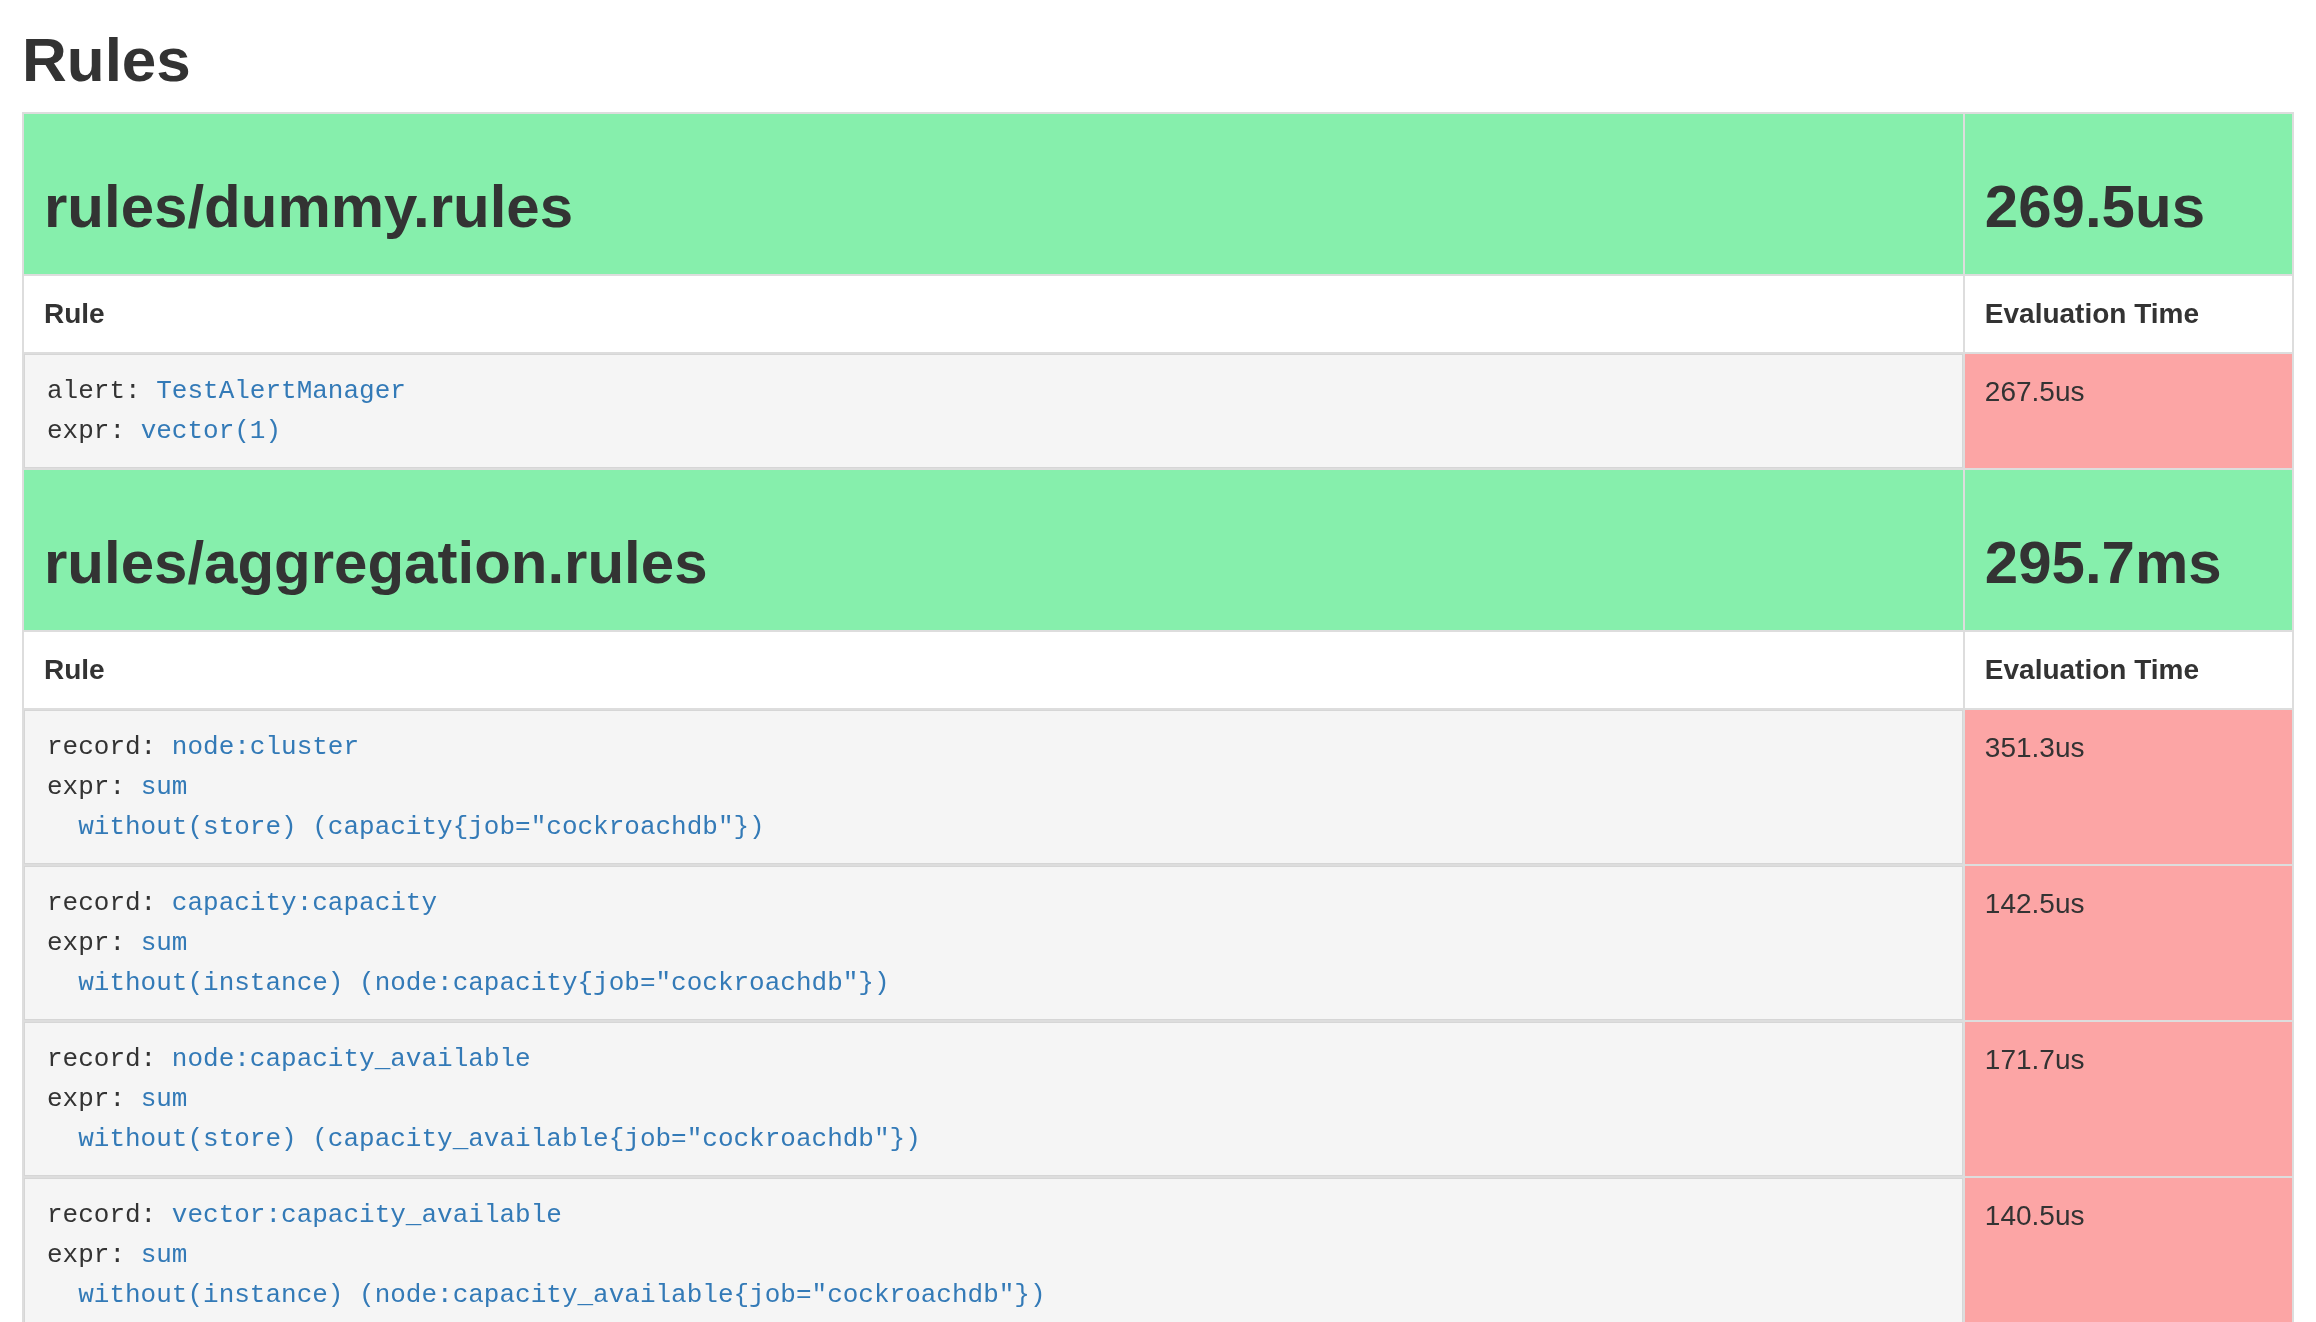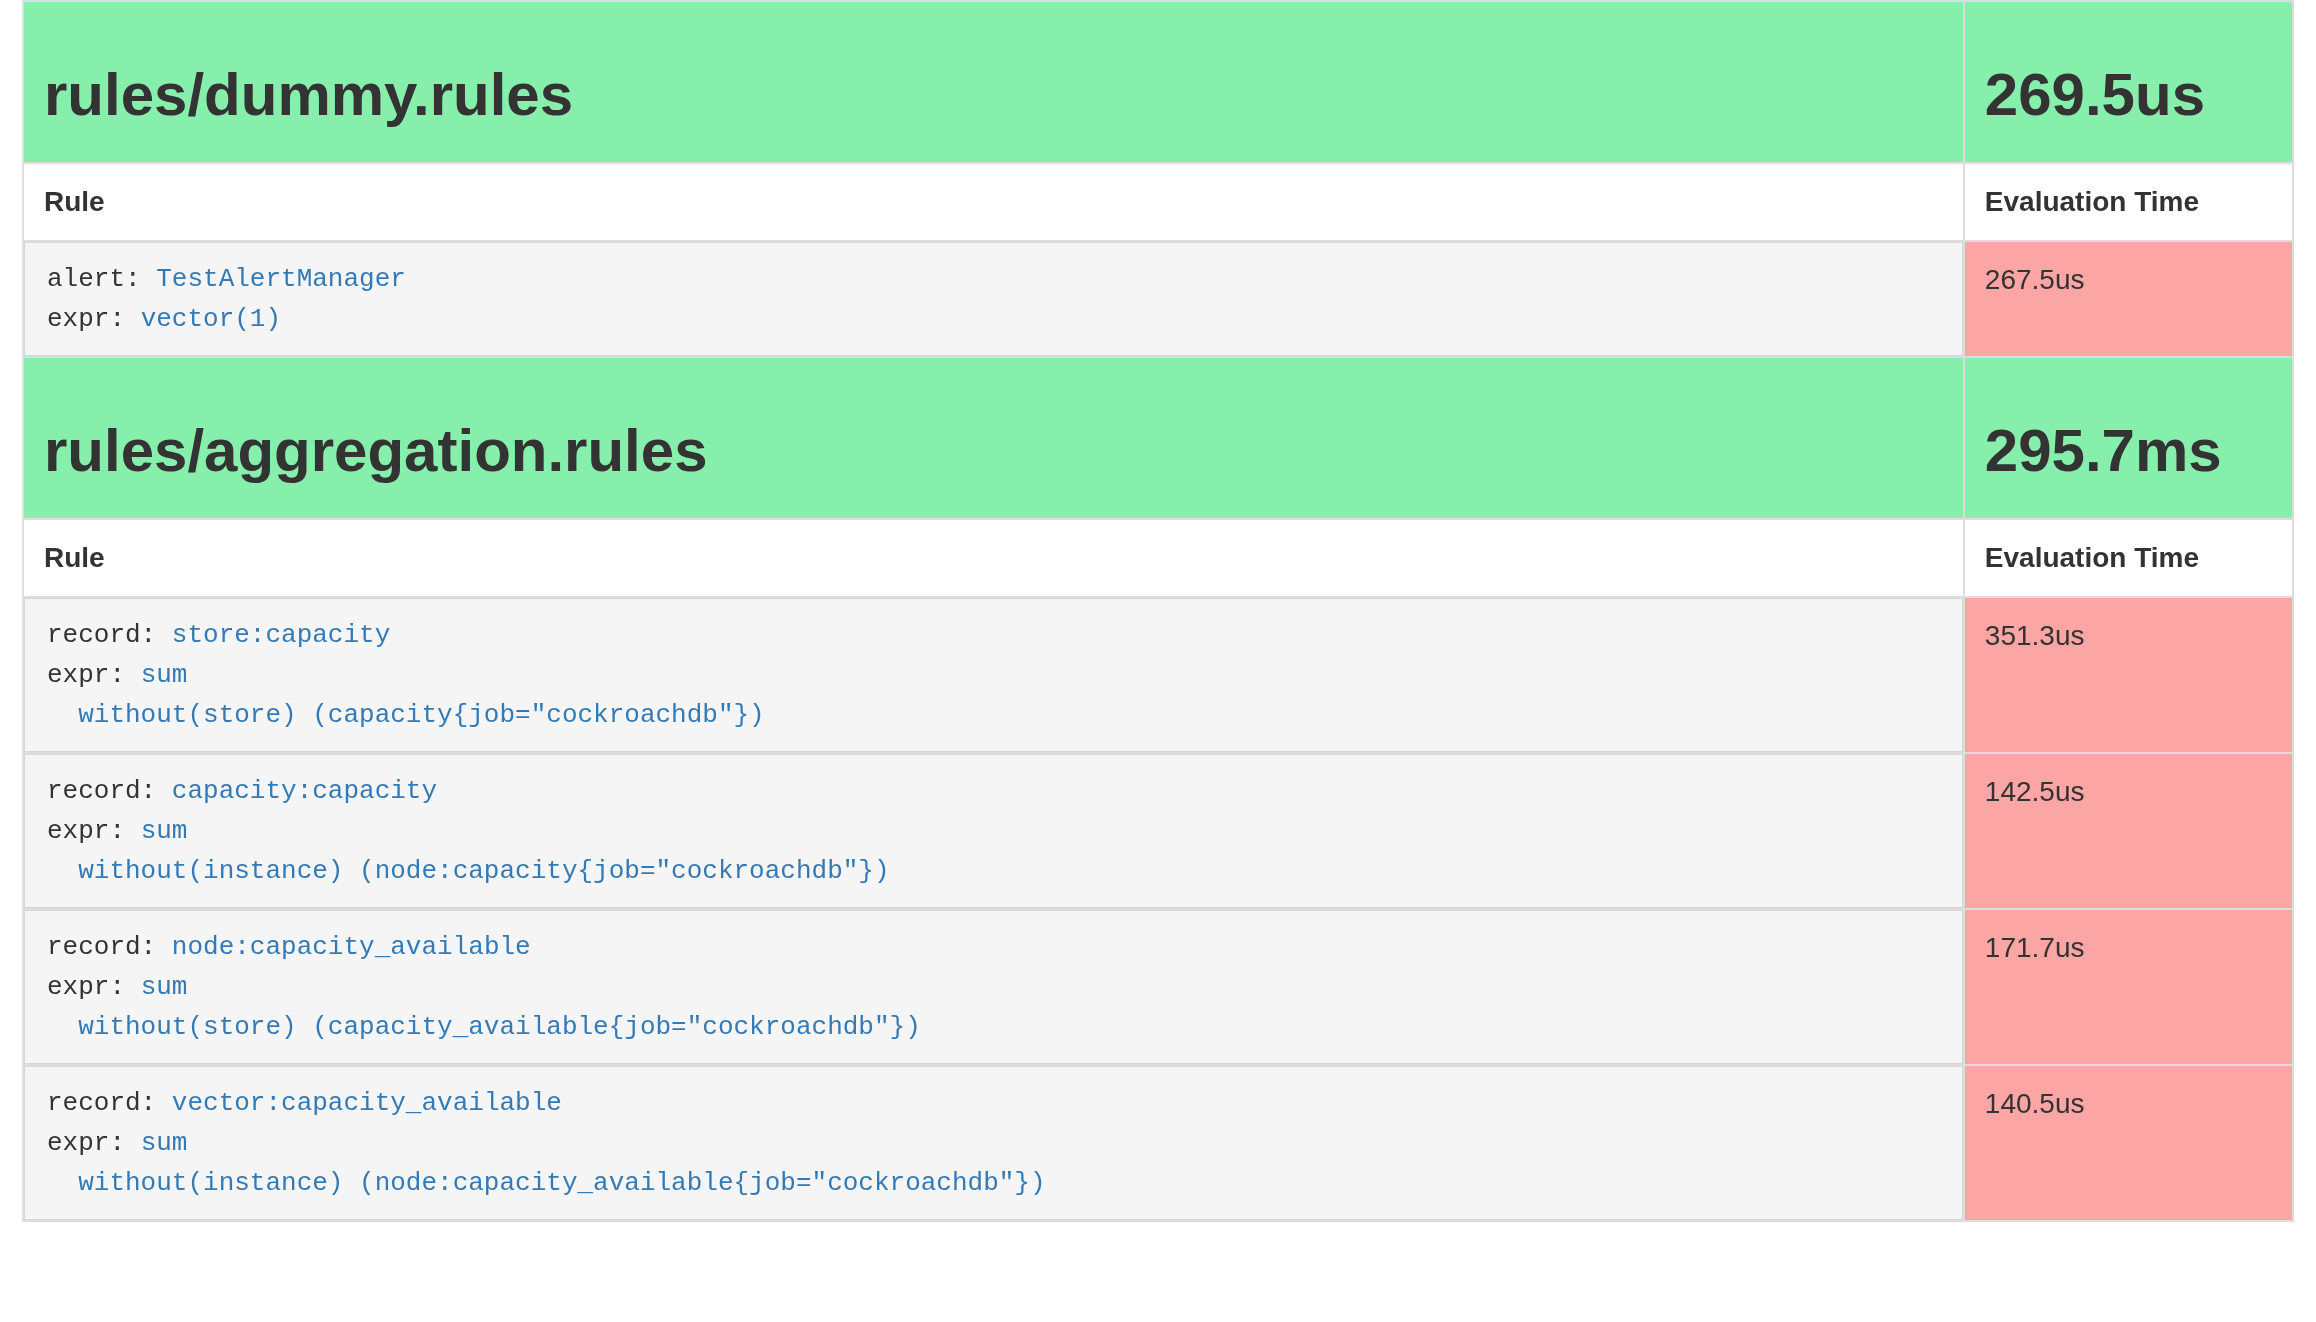--- a/index.html
+++ b/index.html
@@ -52,20 +52,21 @@
     padding:18px 20px;font-size:28px;line-height:40px;
     background:#fca5a5;color:var(--text);
   }
   a.lnk{color:var(--link);text-decoration:none;white-space:pre;}
   span.lbl{color:var(--text);}
 </style>
 </head>
 <body>
 
 <div class="container">
+  <h1 class="page-title">Rules</h1>
   <table class="rules-table">
     <colgroup>
       <col class="col-rule">
       <col class="col-time">
     </colgroup>
     <tbody id="rules-body">
   <tr class="group-row">
     <td class="group-cell">
       <h2 class="group-h2 group-name">rules/dummy.rules</h2>
     </td>
@@ -94,21 +95,21 @@
       <h2 class="group-h2 group-time">295.7ms</h2>
     </td>
   </tr>
   <tr class="head-row">
     <th class="col-header">Rule</th>
     <th class="col-header">Evaluation Time</th>
   </tr>
 
   <tr class="rule-row">
     <td class="rule_cell">
-            <pre><span class="lbl">record:</span> <a class="lnk" href="#">store:capacity</a>
+            <pre><span class="lbl">record:</span> <a class="lnk" href="#">node:cluster</a>
 <span class="lbl">expr:</span> <a class="lnk" href="#">sum
   without(store) (capacity{job="cockroachdb"})</a></pre>
           </td>
     <td class="time_cell">351.3us</td>
   </tr>
 
   <tr class="rule-row">
     <td class="rule_cell">
             <pre><span class="lbl">record:</span> <a class="lnk" href="#">capacity:capacity</a>
 <span class="lbl">expr:</span> <a class="lnk" href="#">sum

